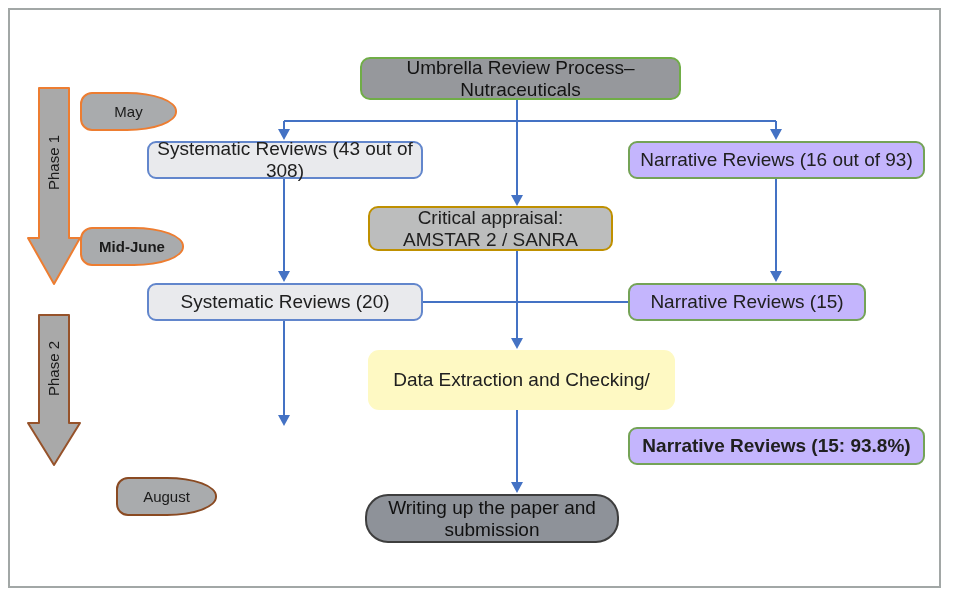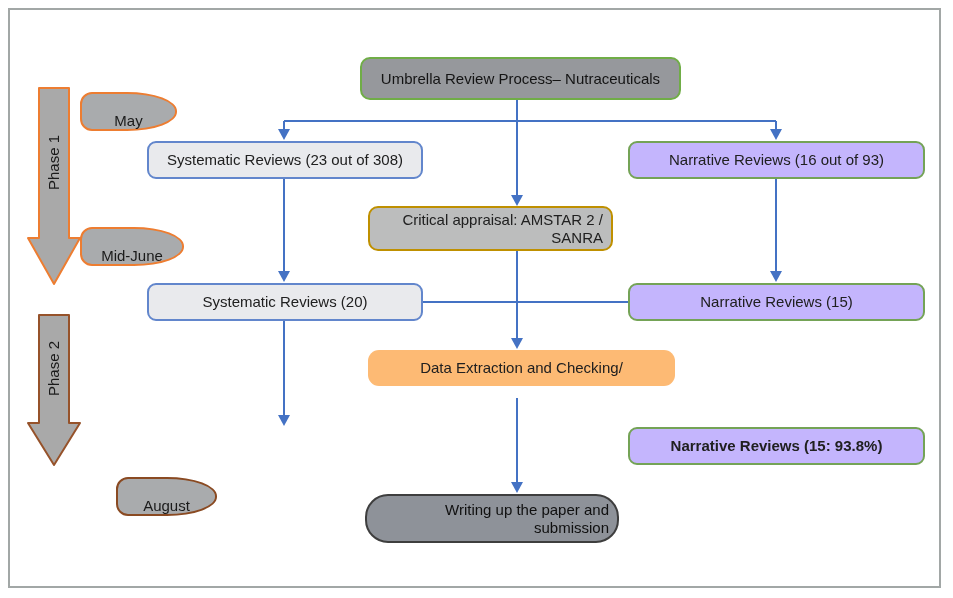--- a/index.html
+++ b/index.html
@@ -3,42 +3,42 @@
 <meta charset="utf-8">
 <style>
   html,body{margin:0;padding:0;background:#ffffff;}
   #canvas{
     position:relative;width:953px;height:598px;background:#ffffff;overflow:hidden;
     font-family:"Liberation Sans", sans-serif;color:#202020;
   }
   #frame{position:absolute;left:8px;top:8px;width:933px;height:580px;
     border:2px solid #a2a7a6;box-sizing:border-box;}
   .node{position:absolute;display:flex;align-items:center;justify-content:center;
-    text-align:right;font-size:15px;line-height:1.15;box-sizing:border-box;padding:17px 8px;}
+    text-align:center;font-size:19px;line-height:1.15;box-sizing:border-box;padding:17px 8px;}
   #node-title{left:360px;top:57px;width:321px;height:43px;background:#96989c;
     border:2px solid #70ad47;border-radius:10px;color:#141414;}
   .sysbox{background:#e9eaed;border:2px solid #6286cc;border-radius:9px;}
   .narbox{background:#c4b5fd;border:2px solid #74a356;border-radius:9px;}
   #node-sys-initial{left:147px;top:141px;width:276px;height:37px;}
   #node-nar-initial{left:628px;top:141px;width:297px;height:37px;}
   #node-critical{left:368px;top:206px;width:245px;height:45px;background:#bcbdbd;
     border:2px solid #bf9000;border-radius:10px;}
   #node-sys-appraised{left:147px;top:283px;width:276px;height:26px;}
-  #node-nar-appraised{left:628px;top:283px;width:297px;height:38px;}
-  #node-data{left:368px;top:350px;width:307px;height:36px;background:#fdba74;
+  #node-nar-appraised{left:628px;top:283px;width:238px;height:38px;}
+  #node-data{left:368px;top:350px;width:307px;height:60px;background:#fef9c3;
     border:none;border-radius:11px;}
   #node-sys-final{left:147px;top:427px;width:276px;height:38px;}
   #node-nar-final{left:628px;top:427px;width:297px;height:38px;font-weight:bold;}
   #node-writing{left:365px;top:494px;width:254px;height:49px;background:#8e9299;
     border:2px solid #3e3e3e;border-radius:23px;color:#101010;}
-  .pill{position:absolute;height:39px;background:#a9abad;display:flex;align-items:flex-end;
+  .pill{position:absolute;height:39px;background:#a9abad;display:flex;align-items:center;
     justify-content:center;font-size:15px;box-sizing:border-box;
     border-radius:12px 50px 50px 12px / 12px 19px 19px 12px;color:#1a1a1a;}
   #pill-may{left:80px;top:92px;width:97px;border:2px solid #ed7d31;}
-  #pill-midjune{left:80px;top:227px;width:104px;border:2px solid #ed7d31;}
+  #pill-midjune{left:80px;top:227px;width:104px;border:2px solid #ed7d31;font-weight:bold;}
   #pill-august{left:80px;top:477px;width:101px;border:2px solid #8a4a22;margin-left:36px;}
   .phase-wrap{position:absolute;}
   .phase-label{position:absolute;display:flex;align-items:center;justify-content:center;}
   .phase-label span{transform:rotate(-90deg);white-space:nowrap;font-size:15px;color:#1a1a1a;}
   #connectors{position:absolute;left:0;top:0;pointer-events:none;}
 </style>
 </head>
 <body>
 
 <div id="canvas">
@@ -92,21 +92,21 @@
   </div>
   <div class="pill" id="pill-midjune">
     <span>Mid-June</span>
   </div>
   <div class="pill" id="pill-august">
     <span>August</span>
   </div>
 
   <div class="node" id="node-title">Umbrella Review Process– Nutraceuticals</div>
 
-  <div class="node sysbox" id="node-sys-initial">Systematic Reviews (23 out of 308)</div>
+  <div class="node sysbox" id="node-sys-initial">Systematic Reviews (43 out of 308)</div>
 
   <div class="node narbox" id="node-nar-initial">Narrative Reviews (16 out of 93)</div>
 
   <div class="node" id="node-critical">Critical appraisal: AMSTAR 2 / SANRA</div>
 
   <div class="node sysbox" id="node-sys-appraised">Systematic Reviews (20)</div>
 
   <div class="node narbox" id="node-nar-appraised">Narrative Reviews (15)</div>
 
   <div class="node" id="node-data">Data Extraction and Checking/</div>

